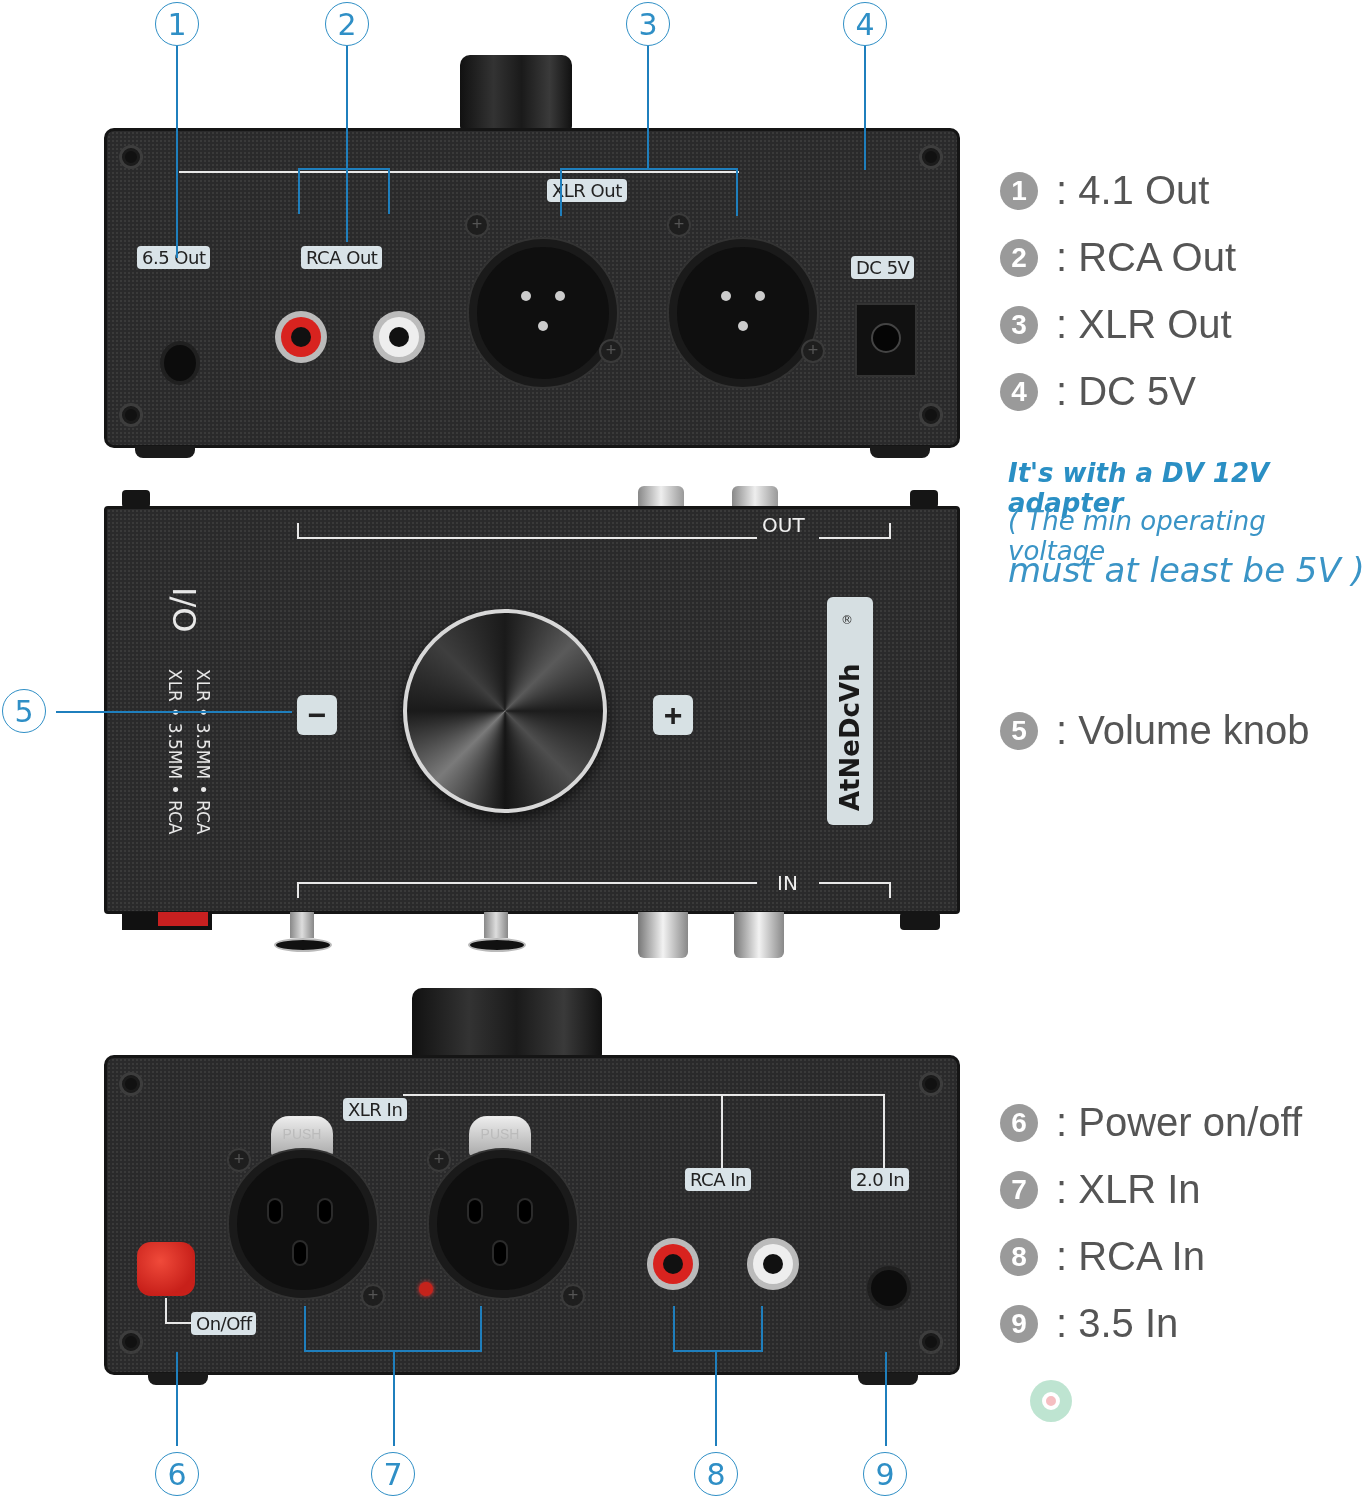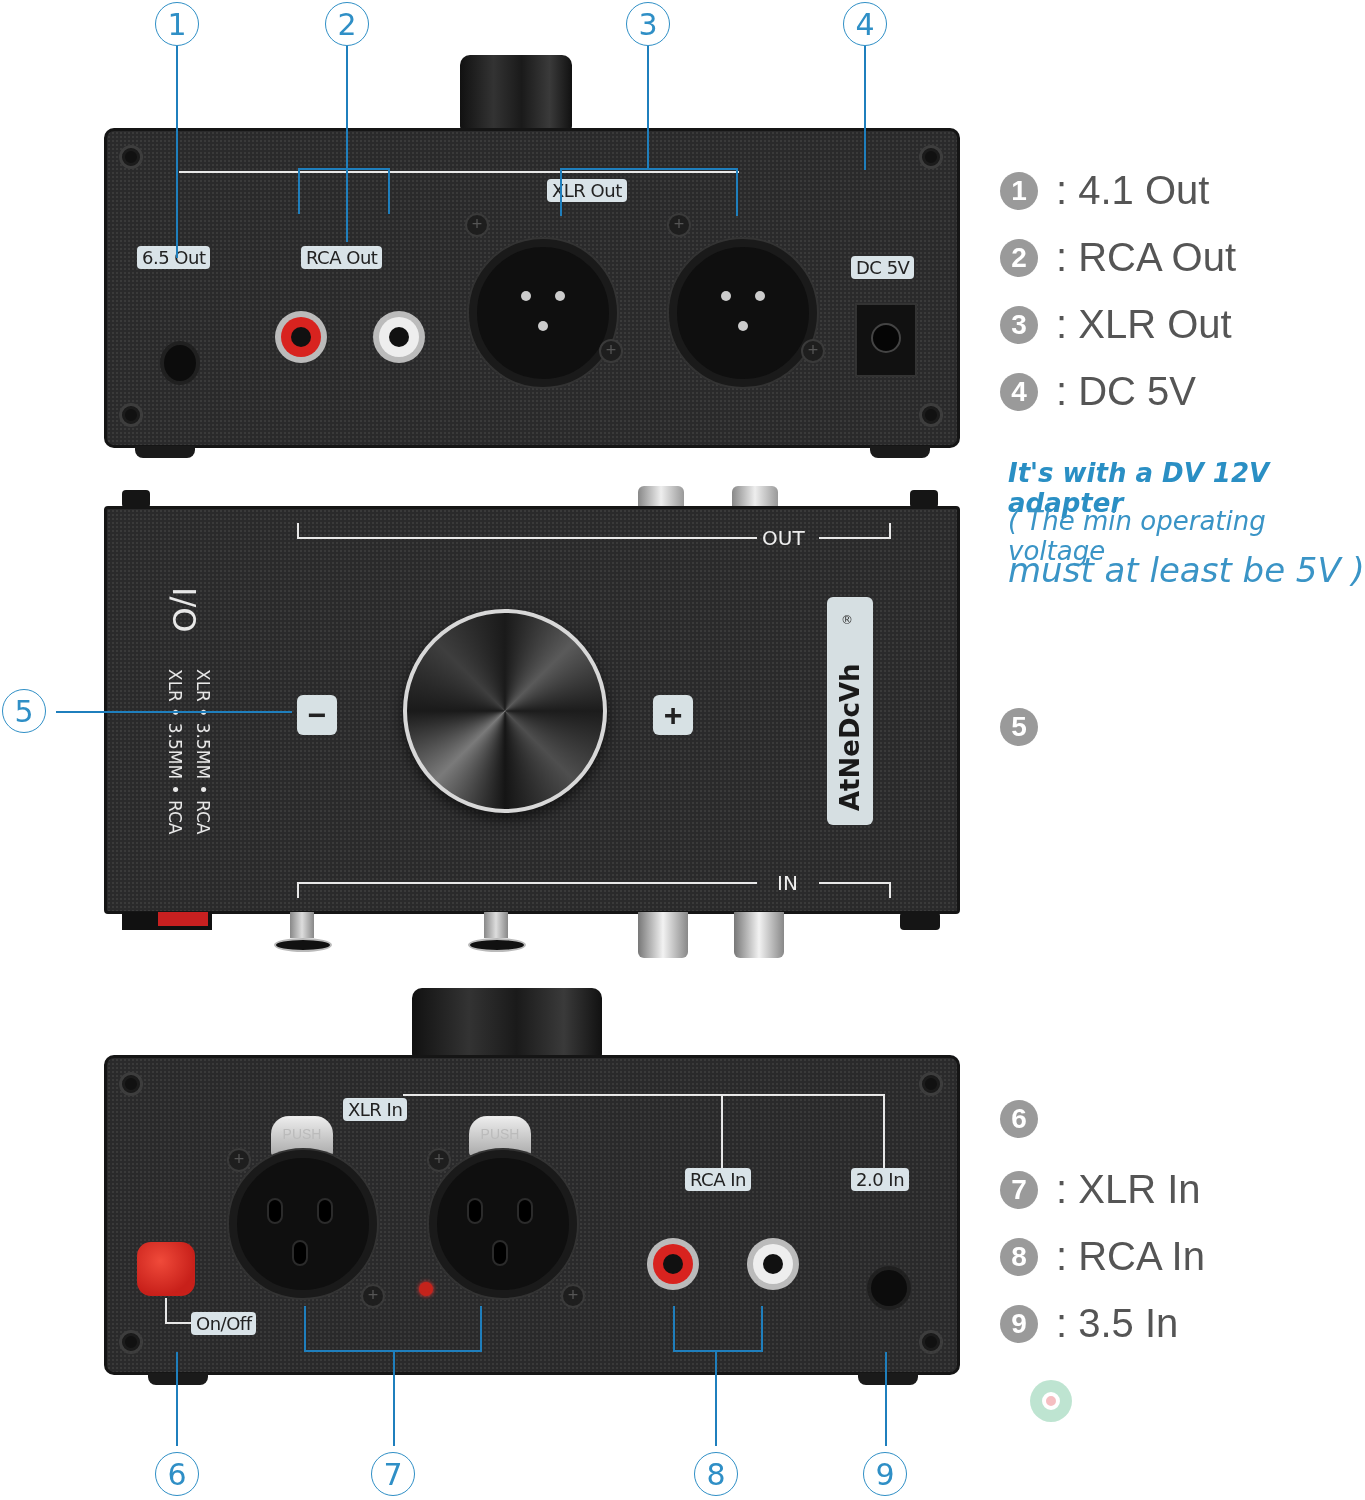--- a/index.html
+++ b/index.html
@@ -121,21 +121,21 @@
 
 <div class="abs" style="left:638px;top:486px;width:46px;height:24px;background:linear-gradient(90deg,#888,#eee,#999);border-radius:6px 6px 0 0;"></div>
 <div class="abs" style="left:732px;top:486px;width:46px;height:24px;background:linear-gradient(90deg,#888,#eee,#999);border-radius:6px 6px 0 0;"></div>
 <div class="abs" style="left:122px;top:490px;width:28px;height:18px;background:#151515;border-radius:4px;"></div>
 <div class="abs" style="left:910px;top:490px;width:28px;height:18px;background:#151515;border-radius:4px;"></div>
 
 <div class="panel" style="left:104px;top:506px;width:856px;height:408px;border-radius:4px;">
 
   <div class="wline" style="left:190px;top:28px;width:460px;height:2px;"></div>
   <div class="wline" style="left:190px;top:14px;width:2px;height:16px;"></div>
-  <div class="abs" style="left:655px;top:17px;color:#eee;font-size:20px;font-family:'DejaVu Sans',sans-serif;">OUT</div>
+  <div class="abs" style="left:655px;top:4px;color:#eee;font-size:20px;font-family:'DejaVu Sans',sans-serif;">OUT</div>
   <div class="wline" style="left:712px;top:28px;width:72px;height:2px;"></div>
   <div class="wline" style="left:782px;top:14px;width:2px;height:16px;"></div>
 
   <div class="wline" style="left:190px;top:373px;width:460px;height:2px;"></div>
   <div class="wline" style="left:190px;top:373px;width:2px;height:16px;"></div>
   <div class="abs" style="left:670px;top:362px;color:#eee;font-size:20px;font-family:'DejaVu Sans',sans-serif;">IN</div>
   <div class="wline" style="left:712px;top:373px;width:72px;height:2px;"></div>
   <div class="wline" style="left:782px;top:373px;width:2px;height:16px;"></div>
 
   <div class="vtext" style="left:96px;top:78px;font-size:32px;transform:rotate(90deg);">I/O</div>
@@ -166,20 +166,21 @@
 </div>
 <div class="abs" style="left:638px;top:912px;width:50px;height:46px;background:linear-gradient(90deg,#777,#f2f2f2,#888);border-radius:0 0 6px 6px;"></div>
 <div class="abs" style="left:734px;top:912px;width:50px;height:46px;background:linear-gradient(90deg,#777,#f2f2f2,#888);border-radius:0 0 6px 6px;"></div>
 <div class="abs" style="left:900px;top:912px;width:40px;height:18px;background:#151515;border-radius:4px;"></div>
 
 <div class="callout" style="left:2px;top:689px;">5</div>
 <div class="hline" style="left:56px;top:711px;width:236px;"></div>
 
 <div class="legend-row" style="top:708px;">
     <span class="legend-num">5</span>
+    <span>: Volume knob</span>
   </div>
 
 <div class="knob-top" style="left:412px;top:988px;width:190px;height:70px;"></div>
 
 <div class="panel" style="left:104px;top:1055px;width:856px;height:320px;">
   <div class="screw" style="left:12px;top:14px;"></div>
   <div class="screw" style="left:812px;top:14px;"></div>
   <div class="screw" style="left:12px;top:272px;"></div>
   <div class="screw" style="left:812px;top:272px;"></div>
 
@@ -243,20 +244,21 @@
 <div class="vline" style="left:715px;top:1350px;height:96px;"></div>
 <div class="vline" style="left:885px;top:1352px;height:94px;"></div>
 
 <div class="callout" style="left:155px;top:1452px;">6</div>
 <div class="callout" style="left:371px;top:1452px;">7</div>
 <div class="callout" style="left:694px;top:1452px;">8</div>
 <div class="callout" style="left:863px;top:1452px;">9</div>
 
 <div class="legend-row" style="top:1100px;">
     <span class="legend-num">6</span>
+    <span>: Power on/off</span>
   </div>
 <div class="legend-row" style="top:1167px;">
     <span class="legend-num">7</span>
     <span>: XLR In</span>
   </div>
 <div class="legend-row" style="top:1234px;">
     <span class="legend-num">8</span>
     <span>: RCA In</span>
   </div>
 <div class="legend-row" style="top:1301px;">

